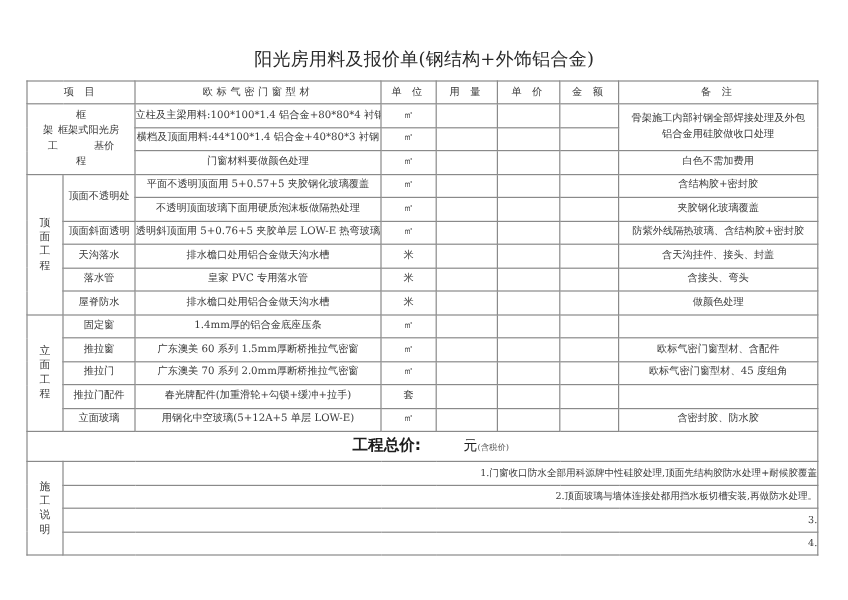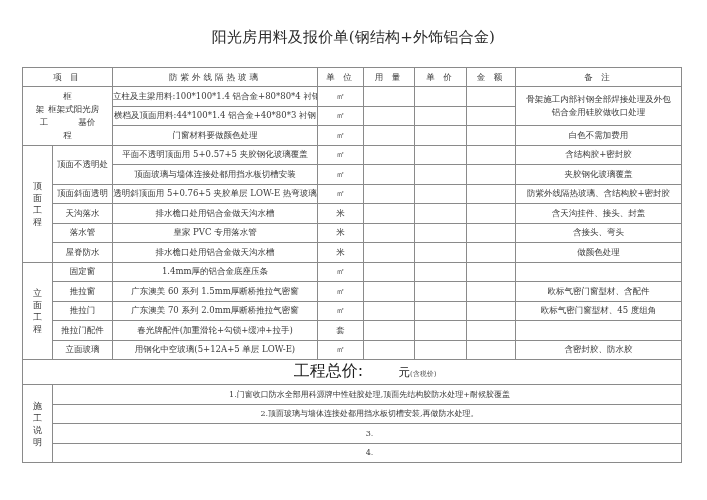--- a/index.html
+++ b/index.html
@@ -1,36 +1,36 @@
 <!DOCTYPE html>
 <html><head>
 <meta charset="utf-8">
 <style>
   html, body { margin: 0; padding: 0; background: #ffffff; }
   body { width: 707px; height: 500px; position: relative; overflow: hidden;
          font-family: "DejaVu Serif", "Liberation Serif", serif; color: #3a3a3a; }
-  .title { position: absolute; left: 0; width: 707px; top: 28px; text-align: center;
+  .title { position: absolute; left: 0; width: 707px; top: 40px; text-align: center;
            font-size: 15px; color: #2a2a2a; letter-spacing: 0.2px; }
   table.grid { position: absolute; left: 22px; top: 67px; border-collapse: collapse;
                table-layout: fixed; width: 659px; }
   table.grid td { border: 1px solid #8a8a8a; padding: 0; text-align: center; vertical-align: middle;
                   font-size: 8.5px; line-height: 11px; overflow: hidden; white-space: nowrap; }
   .hdr td { height: 18px; letter-spacing: 3px; margin-left: 20px; }
   .r td { height: 18.5px; }
   .vert { white-space: normal !important; line-height: 12px !important; font-size: 9px !important; }
   .vert span { display: block; }
   .frame-cell { position: relative; }
   .frame-inner { display: flex; flex-direction: column; align-items: center; line-height: 13px; font-size: 8.5px; }
   .frame-mid { display: flex; gap: 4px; }
   .total td { height: 24px; }
-  .total-label { font-family: "DejaVu Sans", "Liberation Sans", sans-serif; font-weight: normal; font-size: 16px; color: #1e1e1e; margin-top: 28px; }
+  .total-label { font-family: "DejaVu Sans", "Liberation Sans", sans-serif; font-weight: bold; font-size: 13px; color: #1e1e1e; margin-top: 28px; }
   .total-unit { font-family: "DejaVu Sans", "Liberation Sans", sans-serif; font-size: 11.5px; color: #1e1e1e; }
   .total-note { font-size: 7px; color: #555; margin-top: 21px; }
   .note td { height: 18.5px; }
-  .note .txt { text-align: center; padding-left: 5px; font-size: 8px; }
+  .note .txt { text-align: right; padding-left: 5px; font-size: 8px; }
   .remark { white-space: normal !important; line-height: 13px !important; padding: 0 8px !important; margin-top: 18px; }
 </style>
 </head>
 <body>
 
 <div class="title">阳光房用料及报价单(钢结构+外饰铝合金)</div>
 
 <table class="grid">
   <colgroup>
     <col style="width:30px">
@@ -39,21 +39,21 @@
     <col style="width:46px">
       <col style="width:51px">
       <col style="width:52px">
     <col style="width:49px">
       <col style="width:166px">
   </colgroup>
 
   <tbody>
       <tr class="hdr">
     <td colspan="2">项 目</td>
-    <td>防紫外线隔热玻璃</td>
+    <td>欧标气密门窗型材</td>
     <td>单 位</td>
     <td>用 量</td>
     <td>单 价</td>
     <td>金 额</td>
     <td>备 注</td>
   </tr>
 
   <tr class="r">
     <td colspan="2" rowspan="3" class="frame-cell">
       <div class="frame-inner">
@@ -101,21 +101,21 @@
     </td>
     <td rowspan="2">顶面不透明处</td>
     <td>平面不透明顶面用 5+0.57+5 夹胶钢化玻璃覆盖</td>
     <td>㎡</td>
     <td></td>
     <td></td>
     <td></td>
     <td>含结构胶+密封胶</td>
   </tr>
   <tr class="r">
-    <td>顶面玻璃与墙体连接处都用挡水板切槽安装</td>
+    <td>不透明顶面玻璃下面用硬质泡沫板做隔热处理</td>
     <td>㎡</td>
     <td></td>
     <td></td>
     <td></td>
     <td>夹胶钢化玻璃覆盖</td>
   </tr>
   <tr class="r">
     <td>顶面斜面透明</td>
     <td>透明斜顶面用 5+0.76+5 夹胶单层 LOW-E 热弯玻璃</td>
     <td>㎡</td>

